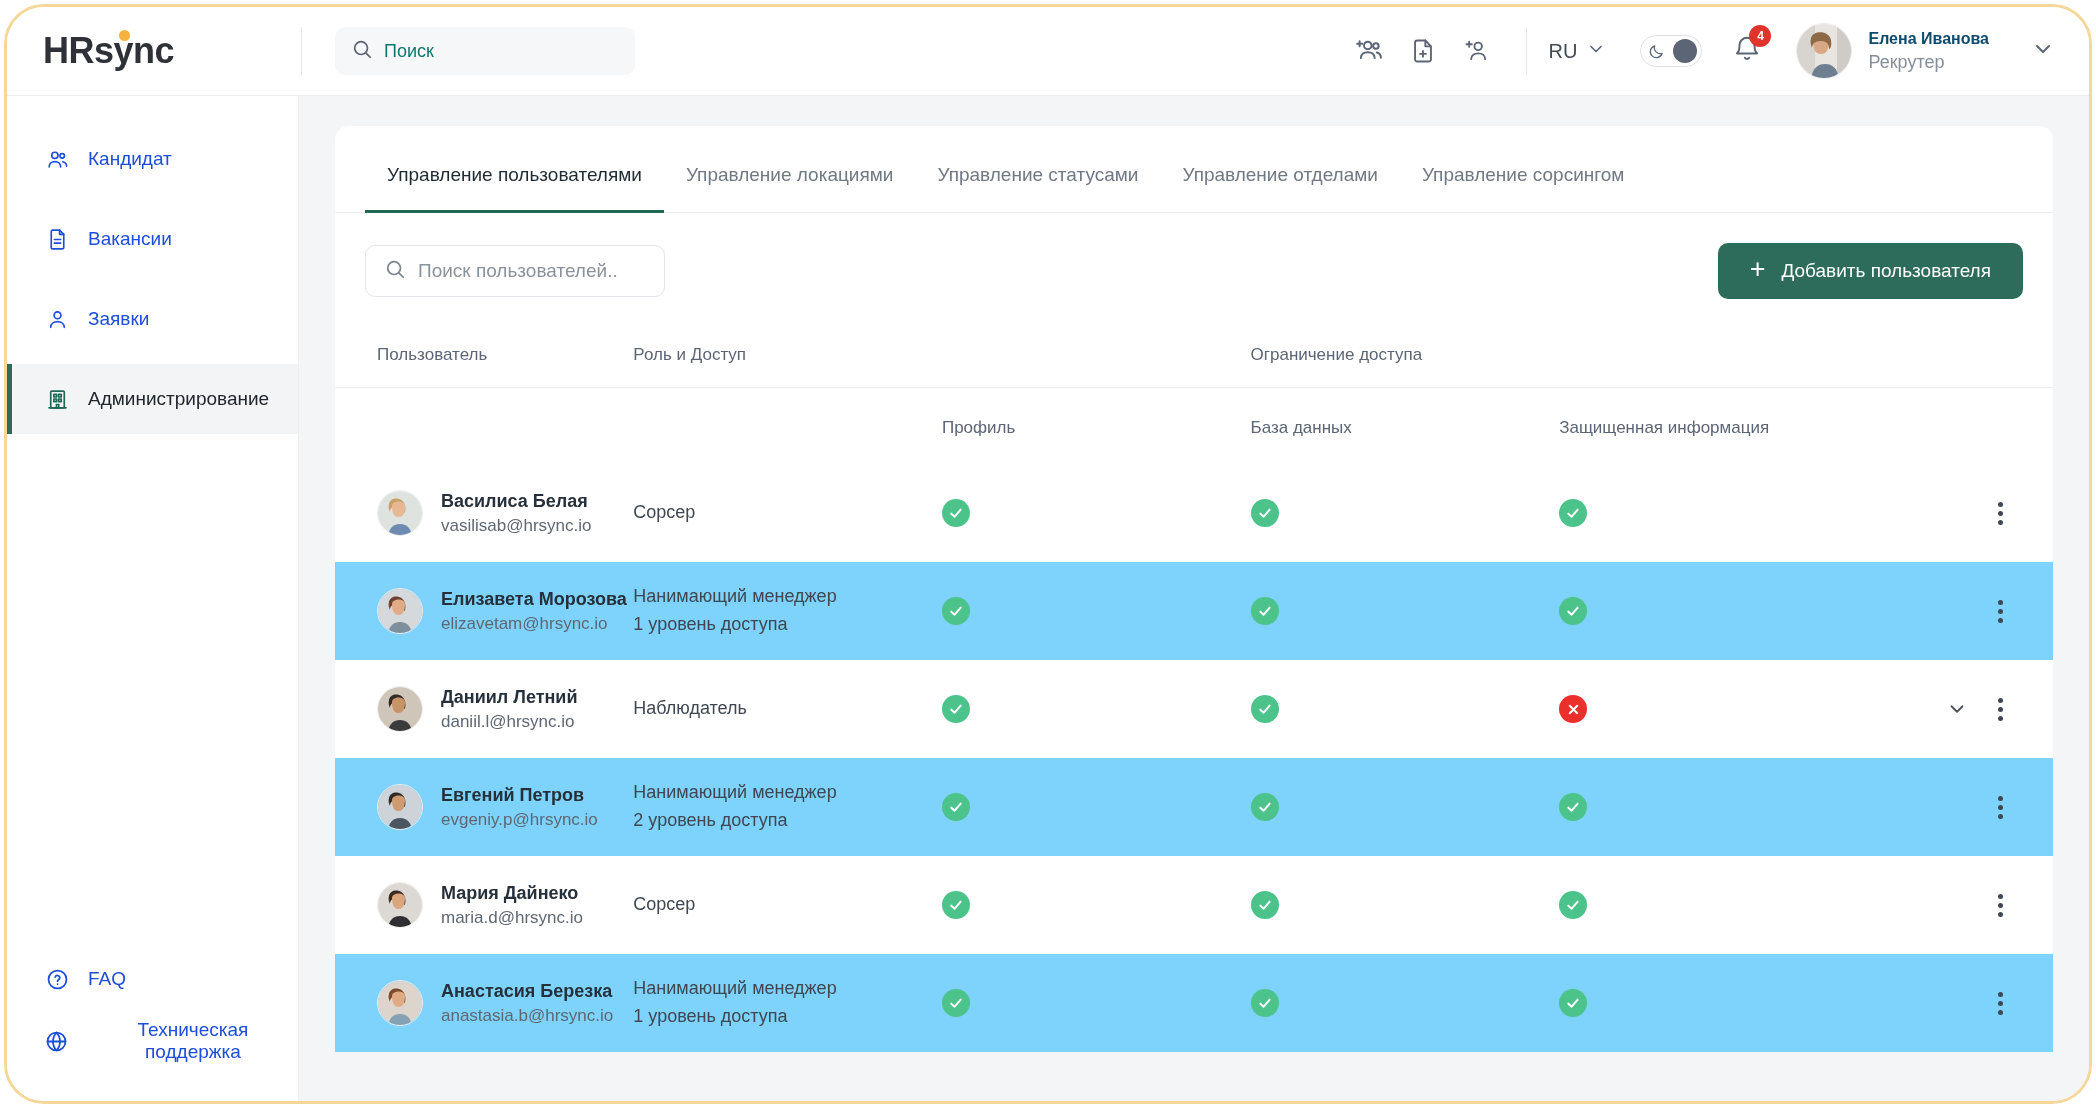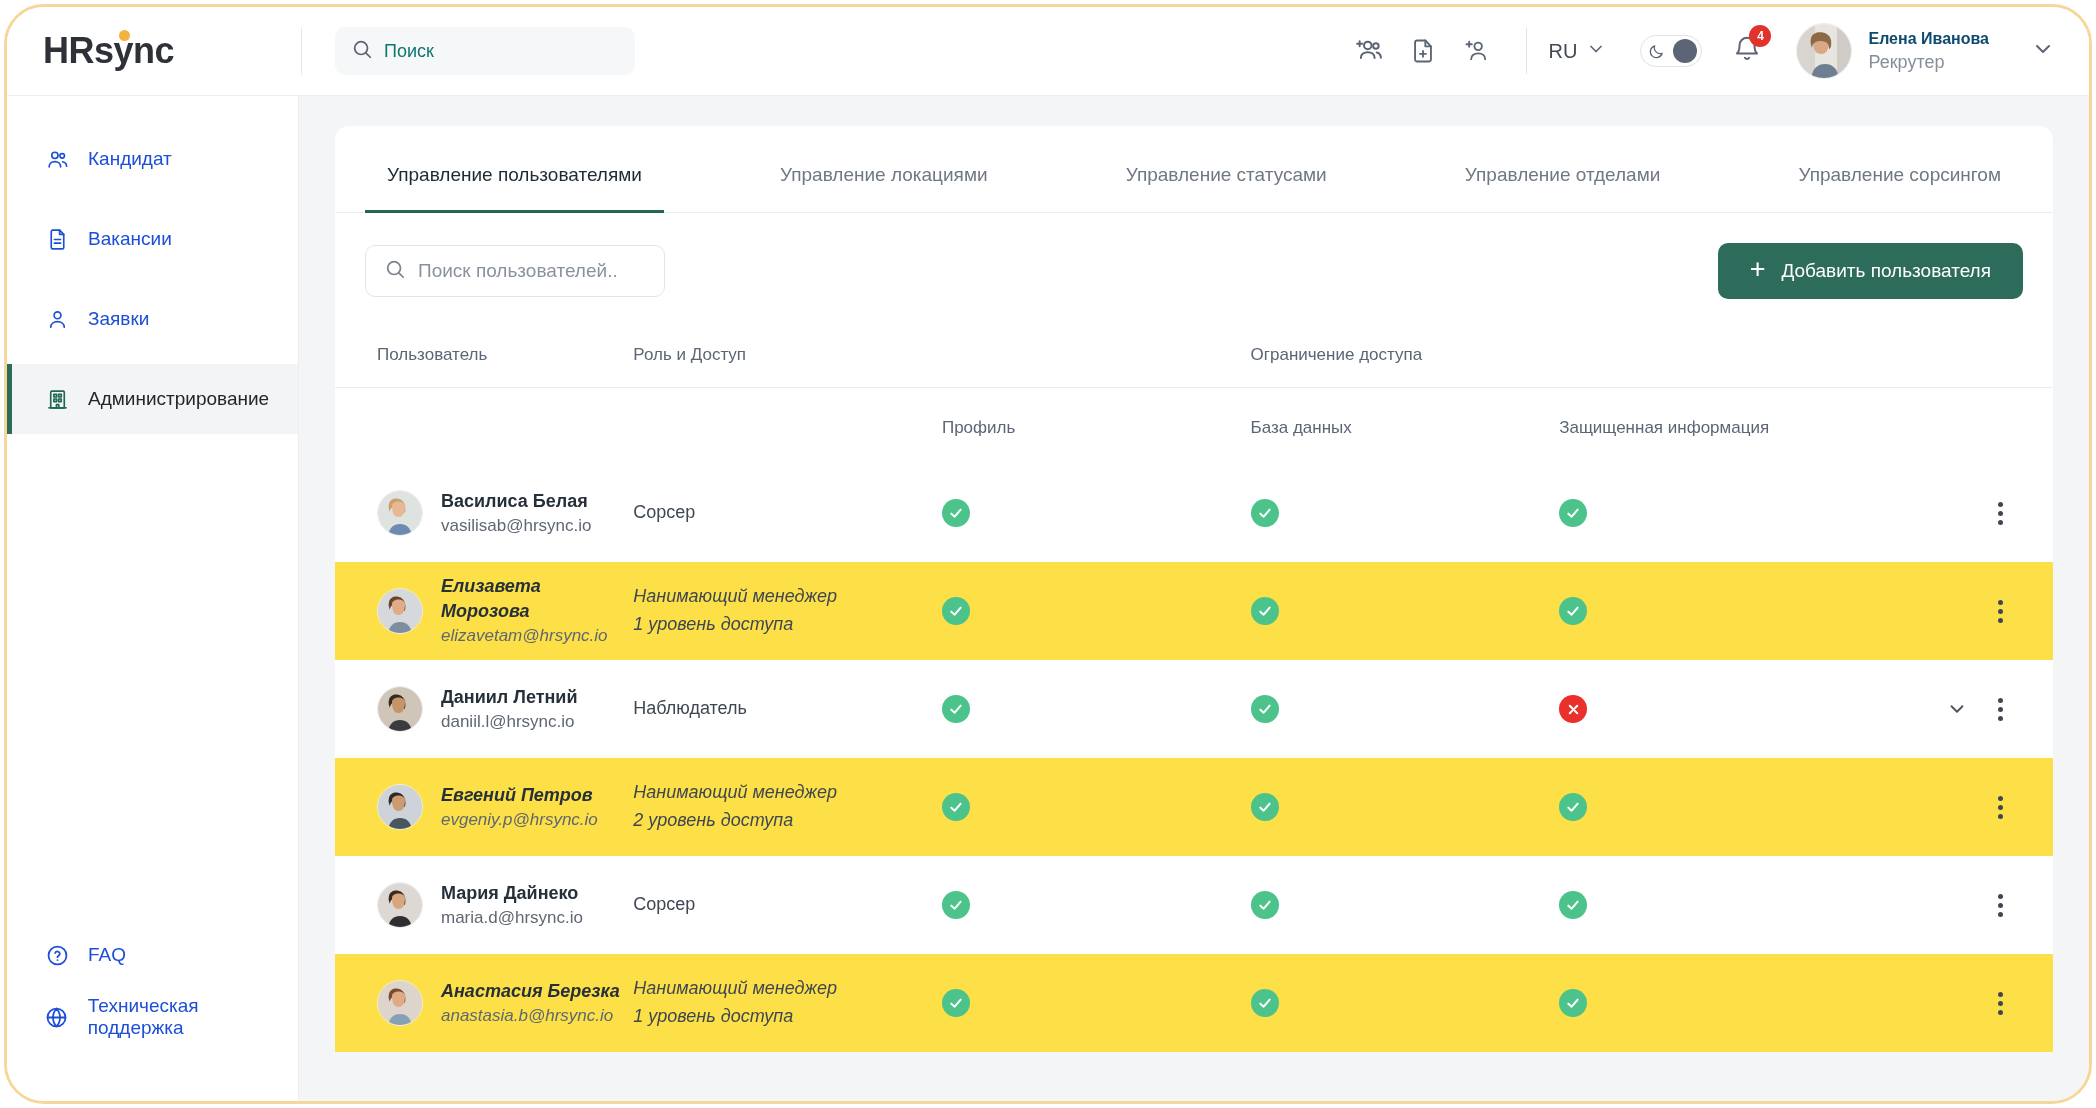--- a/index.html
+++ b/index.html
@@ -157,21 +157,21 @@
   }
   .nav-item .nico { display: flex; width: 26px; justify-content: center; }
   .nav-item.active {
     background: #f3f4f5;
     border-left: 5px solid #2d6b5a;
     color: #22272e;
     font-weight: 500;
   }
   .nav-item.active .nico { color: #1f6855; }
   .sidebar-spacer { flex: 1; }
-  .nav-bottom { padding-bottom: 46px; }
+  .nav-bottom { padding-bottom: 22px; text-align: center; }
   .nav-bottom .nav-item { height: 48px; margin-bottom: 14px; }
 
   
   .main {
     flex: 1;
     background: #f4f5f6;
     padding: 30px 36px 0 36px;
     min-width: 0;
     overflow: hidden;
   }
@@ -180,21 +180,20 @@
     border-radius: 14px;
     min-height: 870px;
   }
 
   
   .tabs {
     display: flex;
     padding: 0 30px;
     border-bottom: 1px solid #eceef0;
     gap: 0px;
-    justify-content: space-between;
   }
   .tab {
     padding: 38px 22px 24px 22px;
     font-size: 19px;
     color: #707884;
     cursor: pointer;
     white-space: nowrap;
     border-bottom: 3px solid transparent;
     margin-bottom: -1px;
   }
@@ -242,21 +241,21 @@
     text-align: center;
   }
   .col-user  { width: 290px; padding-left: 42px !important; }
   .col-role  { width: 300px; }
   .col-prof  { width: 300px; }
   .col-db    { width: 300px; }
   .col-sec   { width: 330px; }
   .col-act   { width: 150px; }
 
   tbody tr { height: 98px; }
-  tbody tr.alt { background: #fde047; font-style: italic; }
+  tbody tr.alt { background: #7dd3fc; }
   .usercell { display: flex; align-items: center; gap: 18px; padding-left: 42px; }
   .avatar-sm {
     width: 46px; height: 46px; border-radius: 50%;
     overflow: hidden; flex: 0 0 46px;
     border: 1px solid #ededed;
   }
   .uname { font-size: 18px; font-weight: 700; color: #26303a; line-height: 1.4; }
   .umail { font-size: 17px; color: #5f6773; line-height: 1.4; }
   .rolecell { font-size: 18px; color: #3f4752; line-height: 1.55; }
   .rolecell .lvl { color: #3f4752; }

